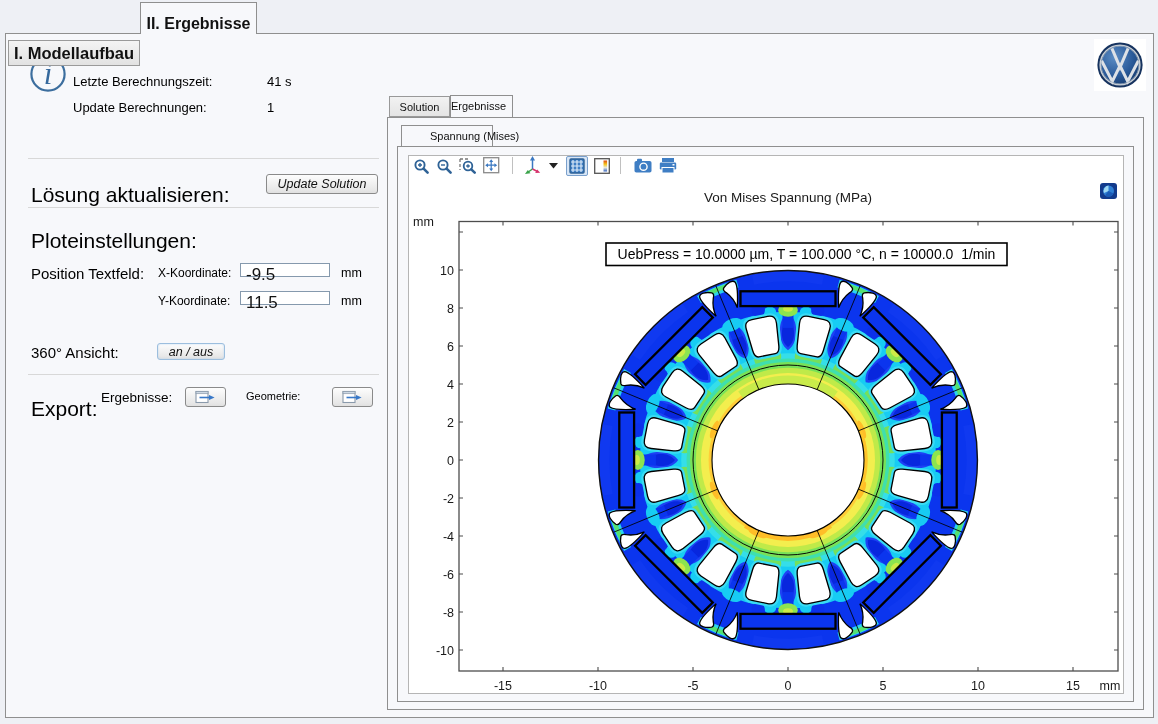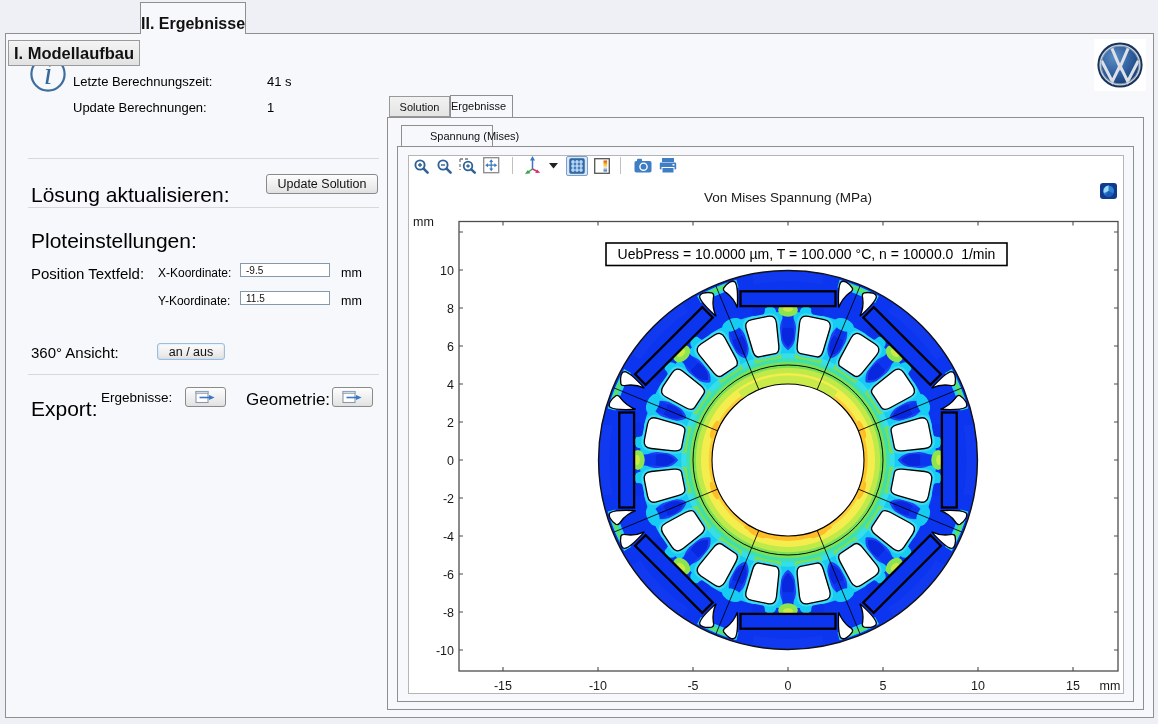--- a/index.html
+++ b/index.html
@@ -1,24 +1,24 @@
 <!DOCTYPE html>
 <html><head><meta charset="utf-8">
 <style>
 * { margin:0; padding:0; box-sizing:border-box; }
 html,body { width:1158px; height:724px; background:#eef0f5; font-family:"Liberation Sans", sans-serif; overflow:hidden; position:relative; }
 .main { position:absolute; left:5px; top:33px; width:1149px; height:685px; background:#f7f8fb; border:1.5px solid #8f8f8f; }
 .tab1 { position:absolute; left:8px; top:8px; width:132px; height:26px; background:linear-gradient(#f4f4f4,#e2e2e2); border:1px solid #9a9a9a; z-index:1; font-weight:bold; font-size:16.5px; color:#111; text-align:center; line-height:25px; white-space:nowrap;margin-top:32px; }
-.tab2 { position:absolute; left:140px; top:2px; width:106px; height:32px; background:#f7f8fb; border:1.5px solid #8f8f8f; border-bottom:none; z-index:3; font-weight:bold; font-size:16px; color:#111; text-align:center; line-height:41px; white-space:nowrap; }
+.tab2 { position:absolute; left:140px; top:2px; width:117px; height:32px; background:#f7f8fb; border:1.5px solid #8f8f8f; border-bottom:none; z-index:3; font-weight:bold; font-size:16px; color:#111; text-align:center; line-height:41px; white-space:nowrap; }
 .lbl { position:absolute; font-size:13px; color:#000000; white-space:nowrap; }
 .bold { font-weight:normal; font-size:21px;margin-top:8px; }
 .und { font-size:15px; }
 .sep { position:absolute; left:28px; width:351px; height:1px; background:#d8d8d8; }
-.btn { position:absolute; background:linear-gradient(#fdfdfd,#e8e8e8 80%,#e0e0e0); border:1px solid #8a8a8a; border-radius:3px; font-size:12.5px; color:#111; text-align:center; }
-.inp { position:absolute; width:90px; height:14px; background:#fff; border:1px solid #8599ad; font-size:10px; color:#111; padding:1px 0 0 5px; }
+.btn { position:absolute; background:linear-gradient(#fdfdfd,#e8e8e8 80%,#e0e0e0); border:1px solid #8a8a8a; border-radius:3px; font-size:12.5px; color:#111; text-align:center;font-style:italic; }
+.inp { position:absolute; width:90px; height:14px; background:#fff; border:1px solid #8599ad; font-size:17px; color:#111; padding:1px 0 0 5px; }
 .rpanel { position:absolute; left:387px; top:117px; width:757px; height:593px; border:1.2px solid #8f8f8f; }
 .rtab1 { position:absolute; left:389px; top:96px; width:61px; height:21px; background:linear-gradient(#f2f2f2,#e4e4e4); border:1px solid #999; z-index:1; font-size:11px; text-align:center; line-height:20px; color:#111; white-space:nowrap; }
 .rtab2 { position:absolute; left:450px; top:95px; width:63px; height:22px; background:#f7f8fb; border:1.2px solid #8f8f8f; border-bottom:none; z-index:3; font-size:11px; text-align:left; line-height:21px; color:#111; white-space:nowrap; }
 .spanel { position:absolute; left:397px; top:146px; width:737px; height:556px; border:1.2px solid #8f8f8f; }
 .stab { position:absolute; left:401px; top:125px; width:92px; height:21px; background:#f7f8fb; border:1.2px solid #8f8f8f; border-bottom:none; z-index:3; font-size:11px; text-align:center; line-height:20px; color:#111; white-space:nowrap;padding-left:28px; }
 .tbpanel { position:absolute; left:408px; top:155px; width:716px; height:539px; border:1px solid #b5b5b5; background:#fff; }
 .ti { position:absolute; }
 .tsep { position:absolute; width:1px; height:17px; background:#c0c0c0; }
 .gridbtn { position:absolute; width:22px; height:20px; background:#d8e6f6; border:1px solid #7aa0cc; border-radius:2px; }
 .plot { position:absolute; left:410px; top:176px; }
@@ -78,21 +78,21 @@
 <div class="sep" style="top:374px"></div>
 
 <div class="lbl bold" style="left:31px;top:389px">Export:</div>
 <div class="lbl" style="left:101px;top:390px;font-size:13.5px">Ergebnisse:</div>
 <div class="btn" style="left:185px;top:387px;width:41px;height:19.5px;padding-top:2px"><svg width="22" height="14" viewBox="0 0 22 14">
 <rect x="1" y="1.5" width="12" height="11" fill="#fff" stroke="#8a9aab" stroke-width="1.1"></rect>
 <rect x="1" y="1.5" width="12" height="2.2" fill="#cdd8e4" stroke="#8a9aab" stroke-width="0.7"></rect>
 <path d="M4.5,7.5 h10" stroke="#3878c8" stroke-width="1.6"></path>
 <path d="M14,4.9 L19.6,7.5 L14,10.1 Z" fill="#3878c8"></path>
 </svg></div>
-<div class="lbl" style="left:246px;top:390px;font-size:17px">Geometrie:</div>
+<div class="lbl" style="left:246px;top:390px;font-size:11px">Geometrie:</div>
 <div class="btn" style="left:332px;top:387px;width:41px;height:19.5px;padding-top:2px"><svg width="22" height="14" viewBox="0 0 22 14">
 <rect x="1" y="1.5" width="12" height="11" fill="#fff" stroke="#8a9aab" stroke-width="1.1"></rect>
 <rect x="1" y="1.5" width="12" height="2.2" fill="#cdd8e4" stroke="#8a9aab" stroke-width="0.7"></rect>
 <path d="M4.5,7.5 h10" stroke="#3878c8" stroke-width="1.6"></path>
 <path d="M14,4.9 L19.6,7.5 L14,10.1 Z" fill="#3878c8"></path>
 </svg></div>
 
 <div class="rpanel"></div>
 <div class="rtab1">Solution</div>
 <div class="rtab2">Ergebnisse</div>

